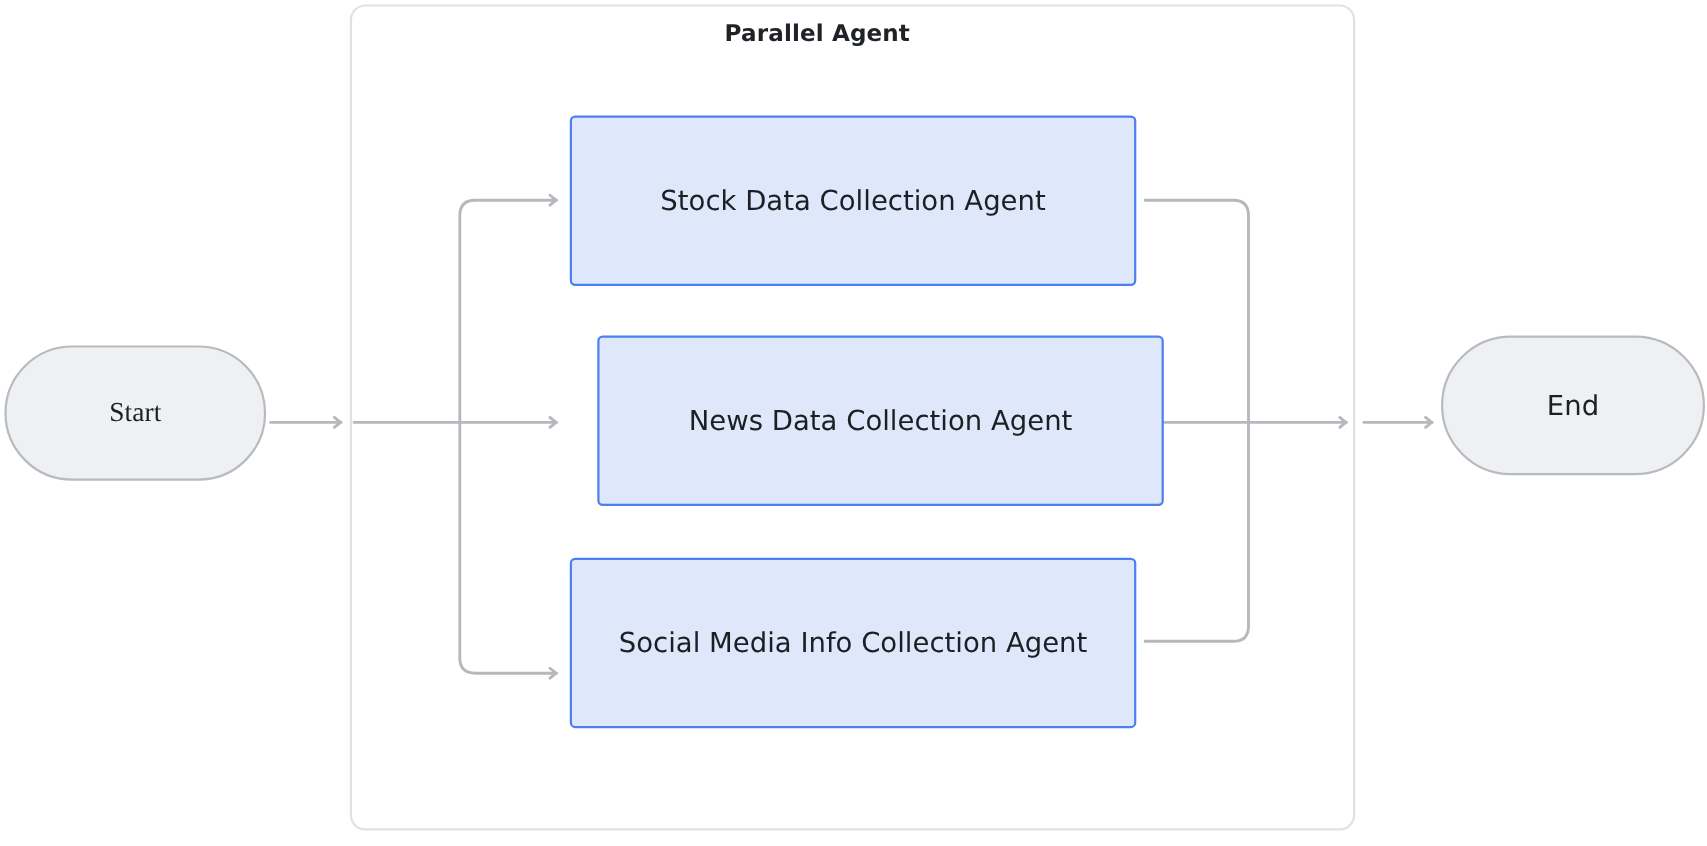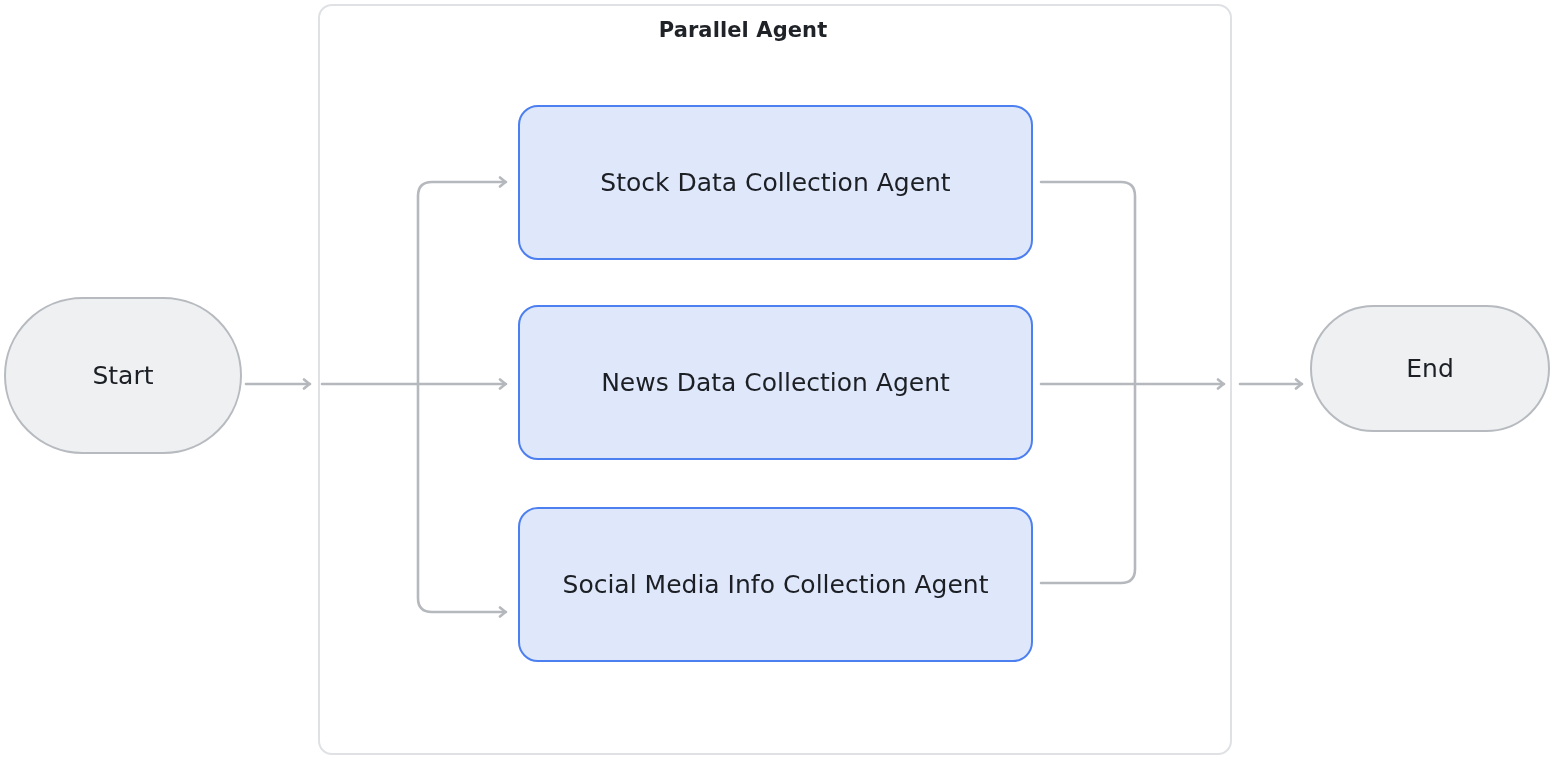--- a/index.html
+++ b/index.html
@@ -50,27 +50,27 @@
 
   
   .task-node {
     position: absolute;
     left: 518px;
     width: 515px;
     height: 155px;
     box-sizing: border-box;
     background: #dfe7fb;
     border: 2.5px solid #4c7ff0;
-    border-radius: 20px;
+    border-radius: 5px;
     display: flex;
     align-items: center;
     justify-content: center;
   }
   .task-node.n0 { top: 105px; }
-  .task-node.n1 { top: 305px; }
+  .task-node.n1 { top: 305px; margin-left: 25px; }
   .task-node.n2 { top: 507px; }
   .task-label {
     font-size: 25px;
     color: #1c1f24;
     white-space: nowrap;
     line-height: 1;
   }
 
   
   .terminal-node {
@@ -78,23 +78,24 @@
     box-sizing: border-box;
     background: #eef0f2;
     border: 2.5px solid #b7bbc0;
     border-radius: 120px;
     display: flex;
     align-items: center;
     justify-content: center;
   }
   .terminal-node.start {
     left: 4px;
-    top: 297px;
+    top: 314px;
     width: 238px;
-    height: 157px;
+    height: 123px;
+    font-family: Liberation Serif, serif;
   }
   .terminal-node.end {
     left: 1310px;
     top: 305px;
     width: 240px;
     height: 127px;
   }
   .terminal-label {
     font-size: 25px;
     color: #1c1f24;

